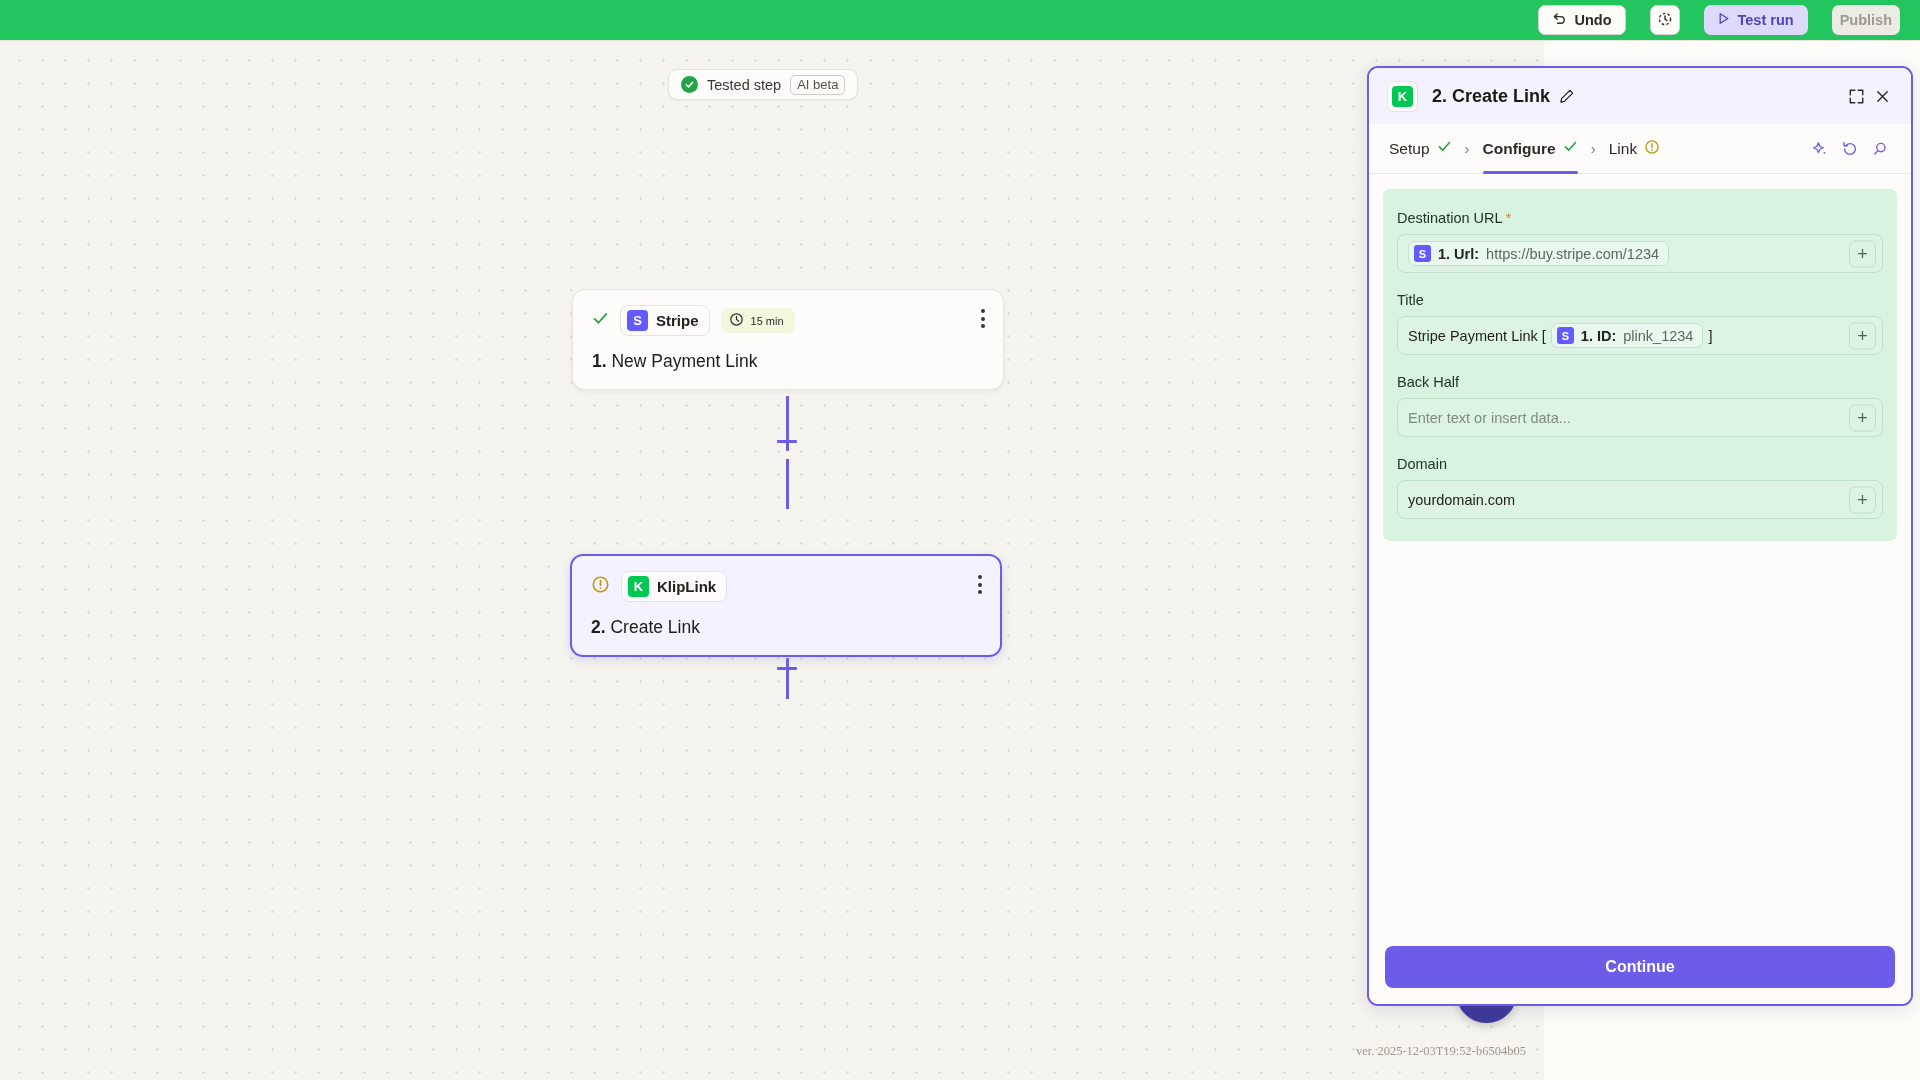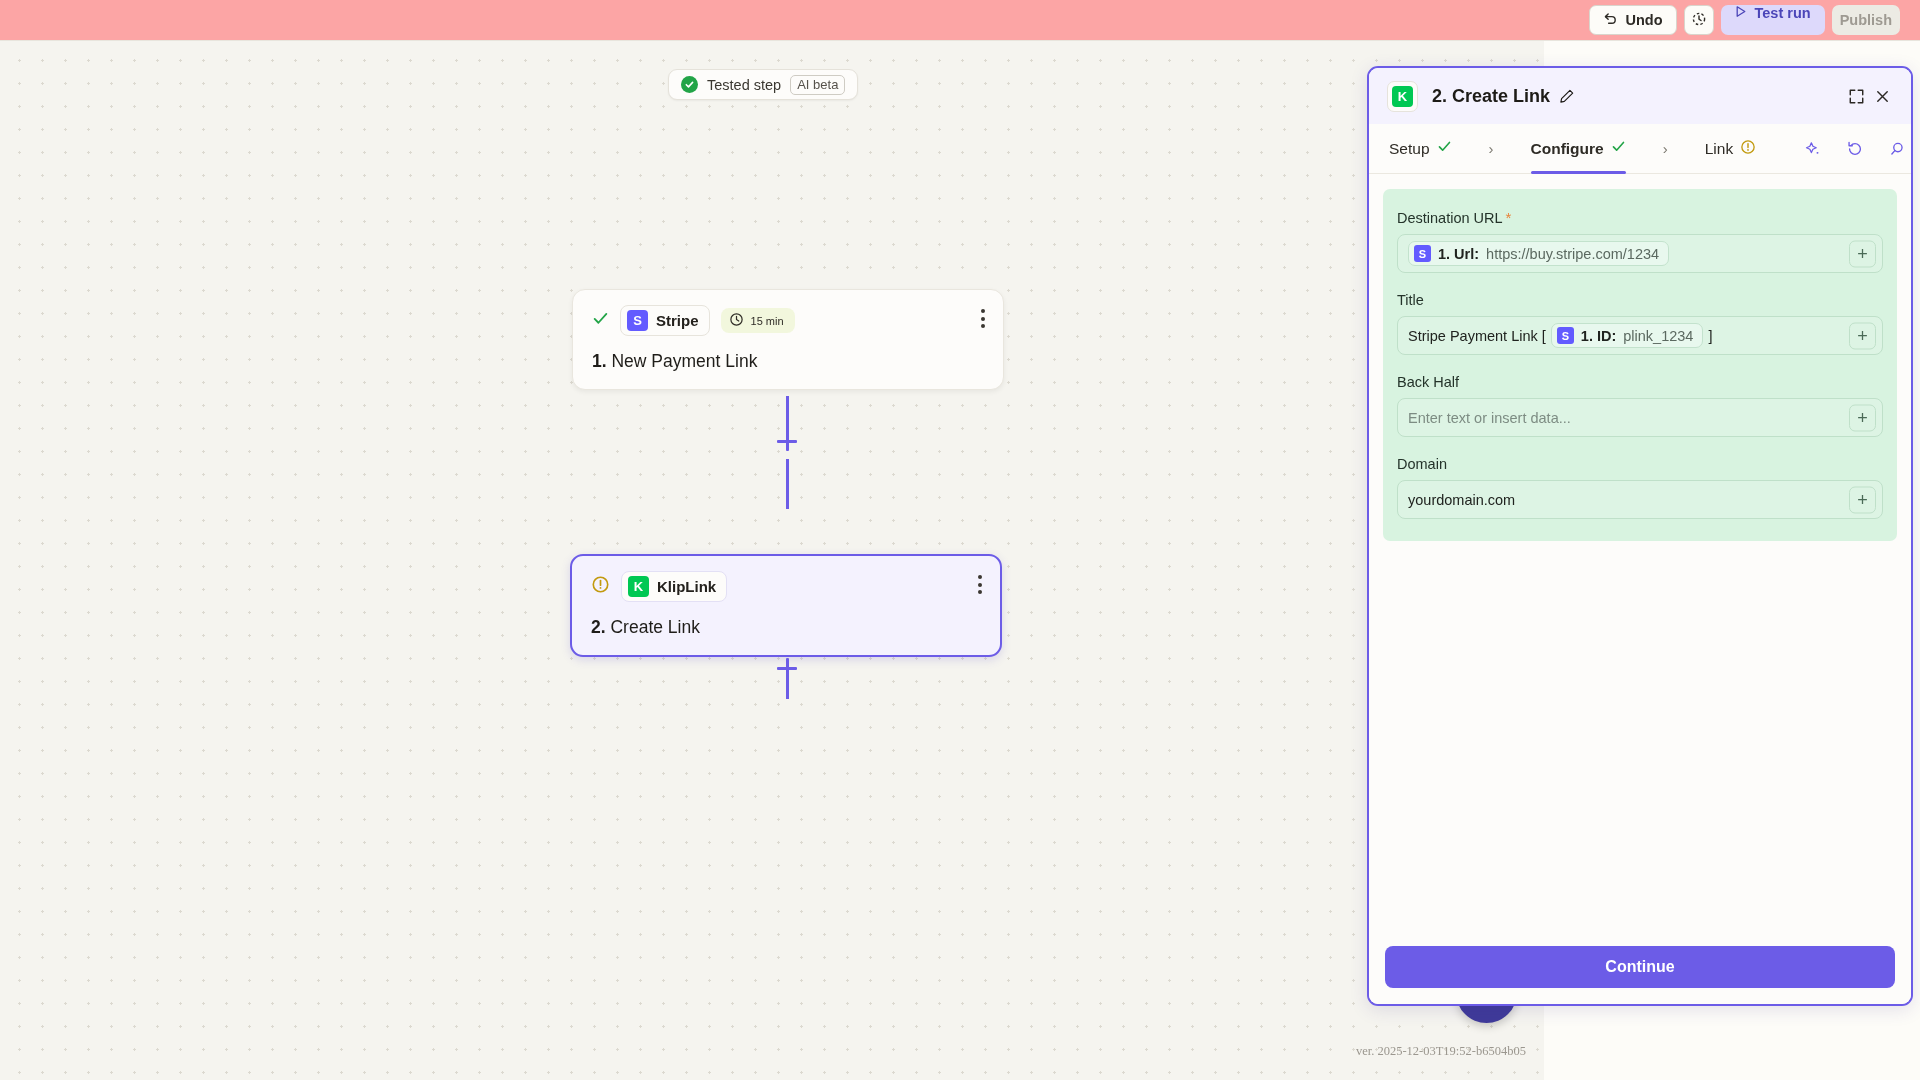--- a/index.html
+++ b/index.html
@@ -7,45 +7,45 @@
     width: 1920px; height: 1080px;
     overflow: hidden;
     font-family: "Liberation Sans", sans-serif;
     background: #fdfcf8;
   }
 
   
   .topbar {
     position: absolute; top: 0; left: 0;
     width: 1920px; height: 41px;
-    background: #fca5a5;
+    background: #22c55e;
     border-bottom: 1px solid #e8e5dd;
     display: flex; align-items: center; justify-content: flex-end;
     padding-right: 20px;
-    gap: 7px;
+    gap: 24px;
   }
   .btn-undo {
     display: flex; align-items: center; gap: 7px;
     height: 30px; padding: 0 13px;
     background: #fdfcf8;
     border: 1px solid #d9d5cc;
     border-radius: 7px;
     font-size: 14.5px; font-weight: 600; color: #2e2b26;
     cursor: pointer;
   }
   .btn-icon-sq {
     width: 30px; height: 30px;
     background: #fdfcf8;
     border: 1px solid #d9d5cc;
     border-radius: 7px;
     display: flex; align-items: center; justify-content: center;
     cursor: pointer;
   }
   .btn-testrun {
-    display: flex; gap: 8px;
+    display: flex; align-items: center; gap: 8px;
     height: 30px; padding: 0 14px;
     background: #ddd9fb;
     border: none; border-radius: 7px;
     font-size: 14.5px; font-weight: 600; color: #4b45b8;
     cursor: pointer;
   }
   .btn-publish {
     height: 30px; padding: 0 8px;
     background: #ecebe4;
     border: none; border-radius: 7px;
@@ -198,21 +198,20 @@
   .panel-header-spacer { flex: 1; }
   .hdr-icon { width: 26px; height: 26px; display:flex; align-items:center; justify-content:center; cursor:pointer; }
 
   .panel-tabs {
     height: 50px;
     background: #fdfcfa;
     border-bottom: 1px solid #ebe8e0;
     display: flex; align-items: center;
     padding: 0 16px 0 20px;
     flex-shrink: 0;
-    gap: 24px;
   }
   .tab {
     display: flex; align-items: center; gap: 7px;
     height: 100%;
     font-size: 15.5px; color: #2e2b25;
     cursor: pointer;
     position: relative;
   }
   .tab.active { font-weight: 700; }
   .tab.active::after {

